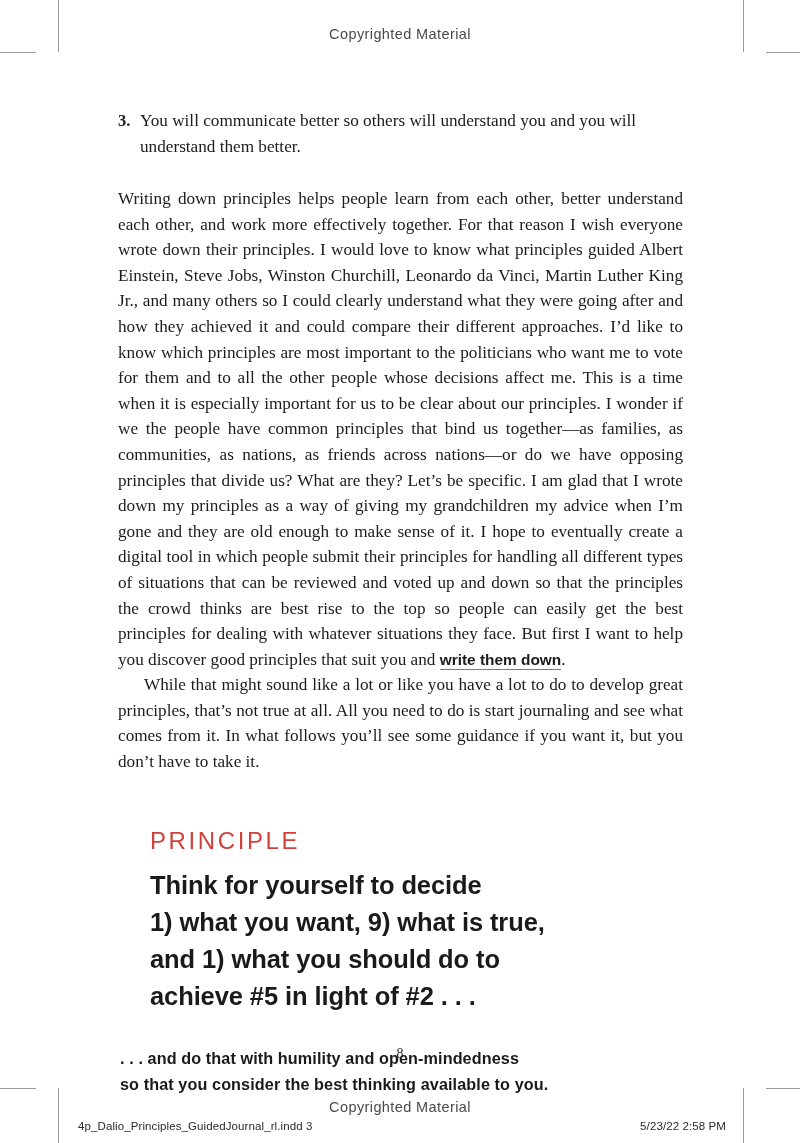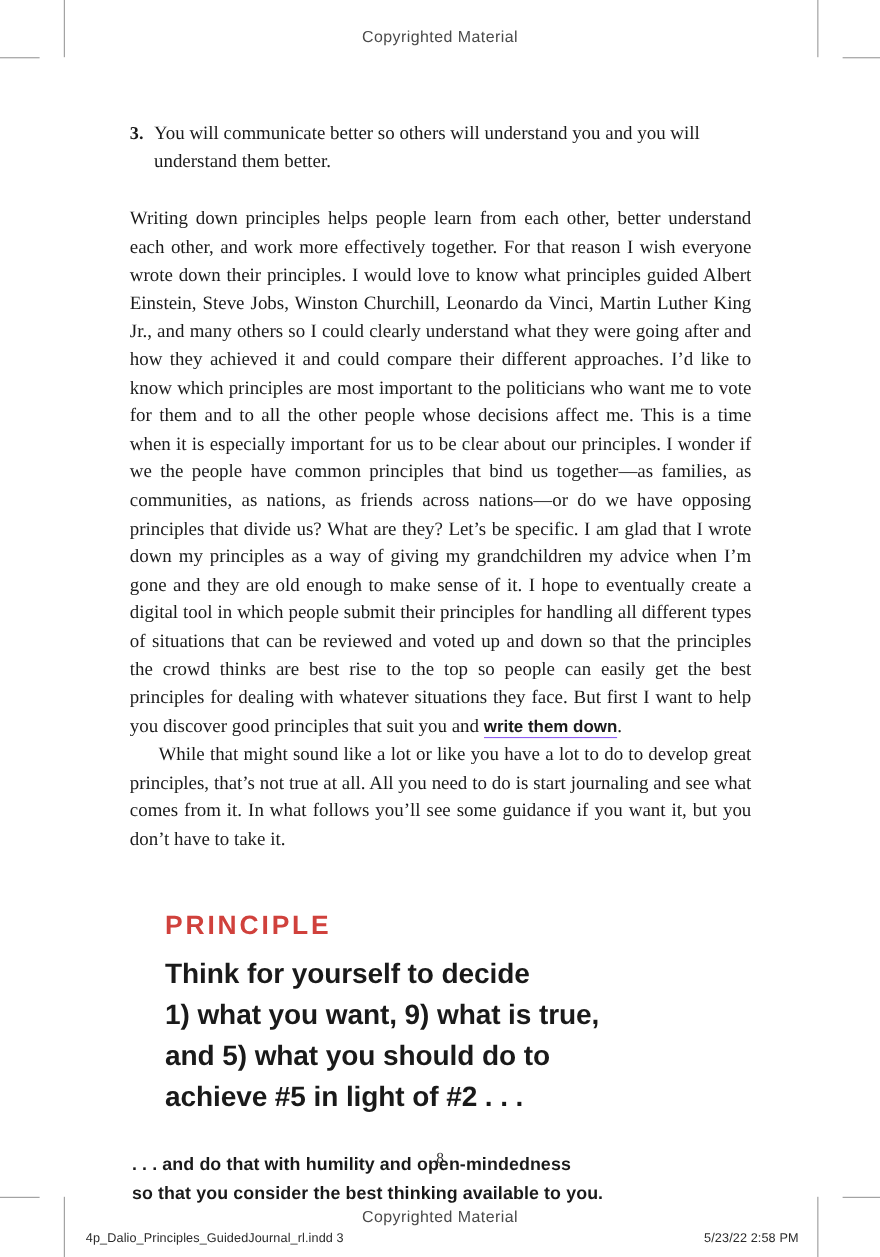--- a/index.html
+++ b/index.html
@@ -116,21 +116,21 @@
     font-weight: bold;
     font-size: 15.4px;
     border-bottom: 1px solid #8b5cf6;
     padding-bottom: 1px;
   }
 
   .principle-label {
     margin-top: 52px;
     margin-left: 32px;
     font-family: "Liberation Sans", sans-serif;
-    font-weight: bold;
+    font-weight: normal;
     font-size: 24px;
     letter-spacing: 2.6px;
     color: #d0413c;
   }
 
   .principle-statement {
     margin-top: 12px;
     margin-left: 32px;
     font-family: "Liberation Sans", sans-serif;
     font-weight: bold;
@@ -187,21 +187,21 @@
 
     <p class="body"><span>Writing down principles helps people learn from each other, better understand each other, and work more effectively together. For that reason I wish everyone wrote down their principles. I would love to know what principles guided Albert Einstein, Steve Jobs, Winston Churchill, Leonardo da Vinci, Martin Luther King Jr., and many others so I could clearly understand what they were going after and how they achieved it and could compare their different approaches. I’d like to know which principles are most important to the politicians who want me to vote for them and to all the other people whose decisions affect me. This is a time when it is especially important for us to be clear about our principles. I wonder if we the people have common principles that bind us together—as families, as communities, as nations, as friends across nations—or do we have opposing principles that divide us? What are they? Let’s be specific. I am glad that I wrote down my principles as a way of giving my grandchildren my advice when I’m gone and they are old enough to make sense of it. I hope to eventually create a digital tool in which people submit their principles for handling all different types of situations that can be reviewed and voted up and down so that the principles the crowd thinks are best rise to the top so people can easily get the best principles for dealing with whatever situations they face. But first I want to help you discover good principles that suit you and </span><span class="underline-bold">write them down</span><span>.</span></p>
 
     <p class="body indent">While that might sound like a lot or like you have a lot to do to develop great principles, that’s not true at all. All you need to do is start journaling and see what comes from it. In what follows you’ll see some guidance if you want it, but you don’t have to take it.</p>
 
     <div class="principle-label">PRINCIPLE</div>
 
     <div class="principle-statement">
       <div>Think for yourself to decide</div>
       <div>1) what you want, 9) what is true,</div>
-      <div>and 5) what you should do to</div>
+      <div>and 1) what you should do to</div>
       <div>achieve #5 in light of #2 . . .</div>
     </div>
 
     <div class="principle-sub">
       <div>. . . and do that with humility and open-mindedness</div>
       <div>so that you consider the best thinking available to you.</div>
     </div>
 
   </div>
 

